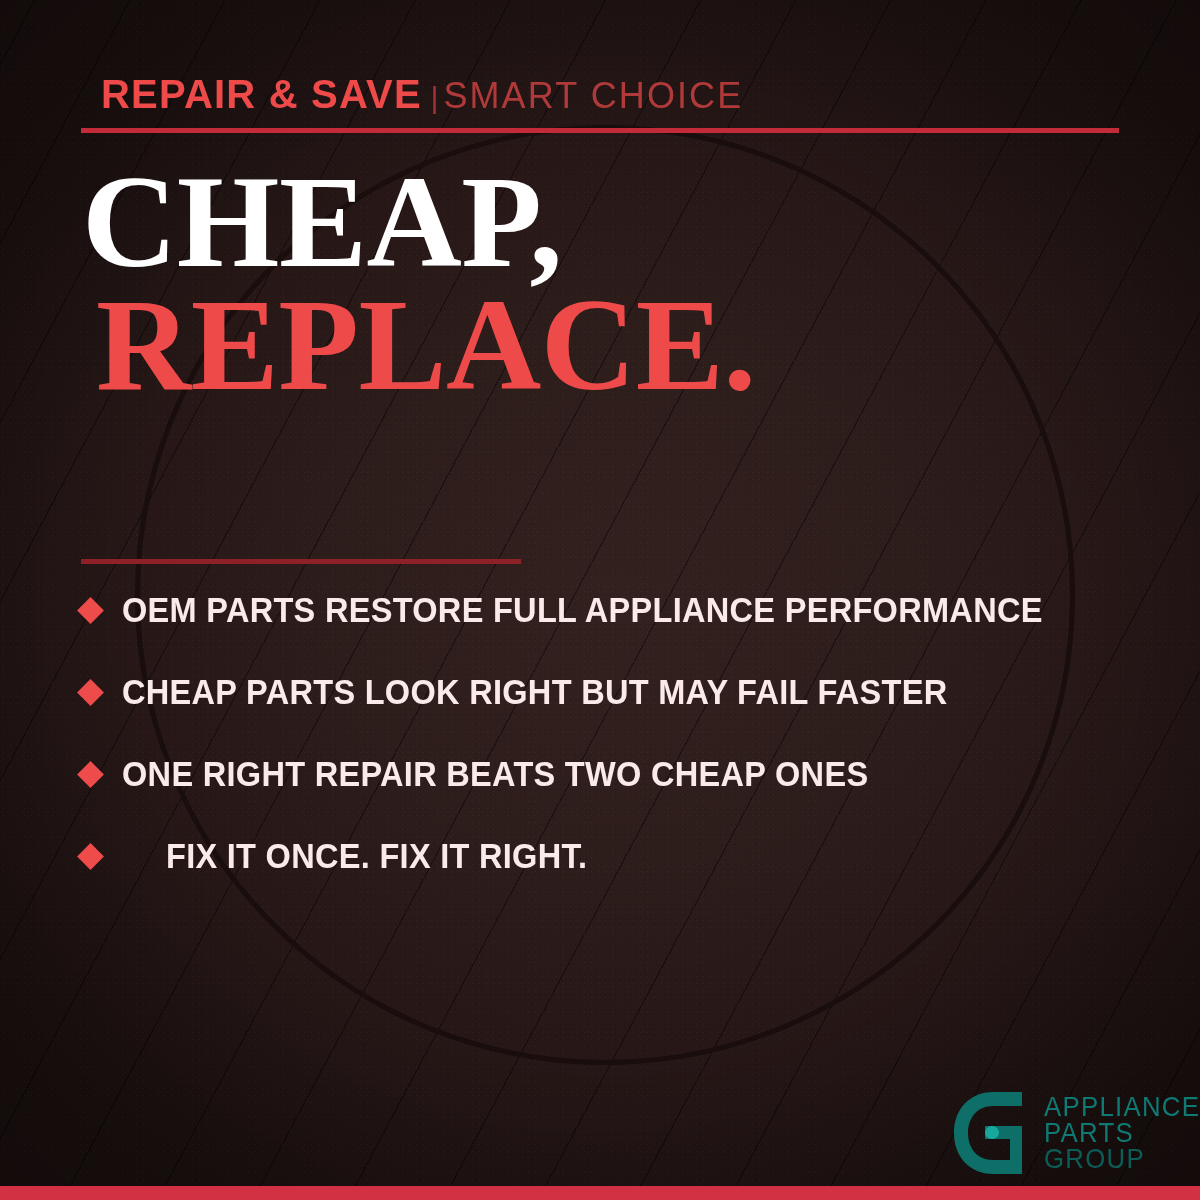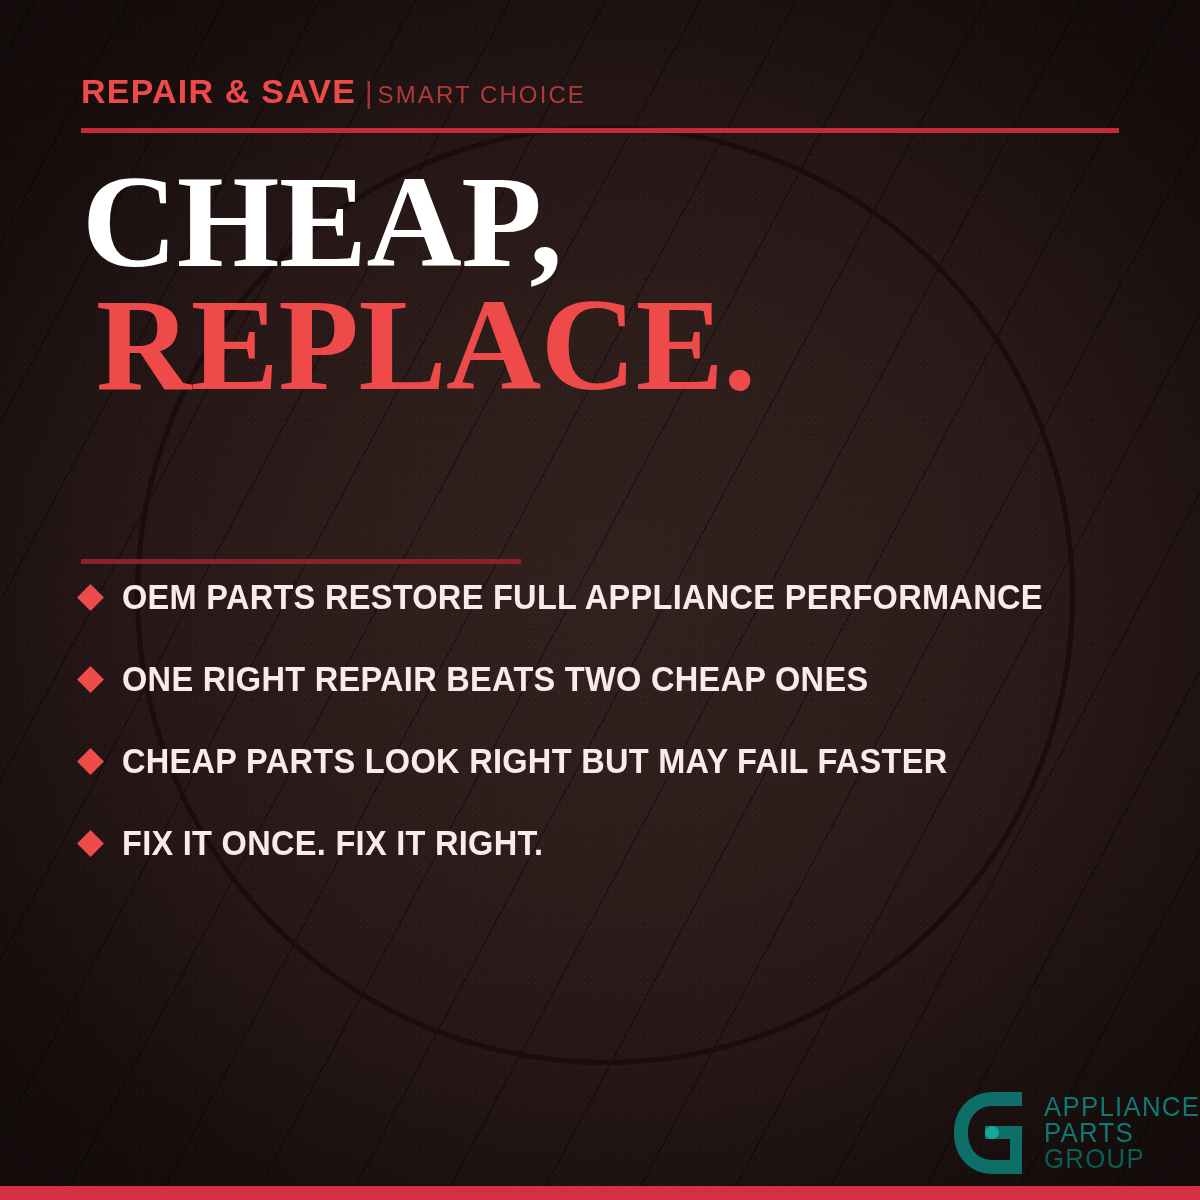--- a/index.html
+++ b/index.html
@@ -71,33 +71,34 @@
   .content { position: absolute; inset: 0; }
 
   .eyebrow {
     position: absolute;
     left: 81px;
     top: 74px;
     white-space: nowrap;
     line-height: 1;
   }
   .eyebrow .strong {
-    font-size: 34px;
+    font-size: 40px;
     font-weight: bold;
     color: #ef4a4a;
     letter-spacing: 1.2px;
+    margin-left: 20px;
   }
   .eyebrow .pipe {
     font-size: 29px;
     font-weight: 400;
     color: #a83636;
     margin: 0 5px 0 9px;
   }
   .eyebrow .soft {
-    font-size: 24px;
+    font-size: 36px;
     font-weight: 400;
     color: #b03a3a;
     letter-spacing: 2.1px;
   }
 
   .rule-top {
     position: absolute;
     left: 81px;
     top: 128px;
     width: 1038px;
@@ -131,30 +132,30 @@
     left: 81px;
     top: 559px;
     width: 440px;
     height: 5px;
     background: #8e2028;
   }
 
   .bullets {
     position: absolute;
     left: 81px;
-    top: 575px;
+    top: 588px;
     width: 1070px;
   }
   .bullet {
     display: flex;
     align-items: center;
     height: 44px;
     margin-bottom: 38px;
   }
-  .bullet:last-child { margin-bottom: 0; }
+  .bullet:last-child { margin-bottom: 0; gap: 44px; }
   .diamond {
     width: 19px;
     height: 19px;
     background: #ee4b4b;
     transform: rotate(45deg);
     flex: 0 0 auto;
     margin-right: 22px;
   }
   .bullet-text {
     font-family: "Liberation Sans", sans-serif;
@@ -232,25 +233,25 @@
 
     <div class="rule-mid"></div>
 
     <div class="bullets">
       <div class="bullet">
         <span class="diamond"></span>
         <span class="bullet-text">OEM PARTS RESTORE FULL APPLIANCE PERFORMANCE</span>
       </div>
       <div class="bullet">
         <span class="diamond"></span>
+        <span class="bullet-text">CHEAP PARTS LOOK RIGHT BUT MAY FAIL FASTER</span>
+      </div>
+      <div class="bullet">
+        <span class="diamond"></span>
         <span class="bullet-text">ONE RIGHT REPAIR BEATS TWO CHEAP ONES</span>
-      </div>
-      <div class="bullet">
-        <span class="diamond"></span>
-        <span class="bullet-text">CHEAP PARTS LOOK RIGHT BUT MAY FAIL FASTER</span>
       </div>
       <div class="bullet">
         <span class="diamond"></span>
         <span class="bullet-text">FIX IT ONCE. FIX IT RIGHT.</span>
       </div>
     </div>
 
     <div class="logo">
       <svg class="logo-mark" viewBox="0 0 78 82">
         <path d="M70 14 C62 4, 48 0, 37 0 C16 0, 0 17, 0 41 C0 65, 16 82, 37 82 C48 82, 62 78, 70 68 L70 82 L58 82 L58 48 L33 48 L33 35 L70 35 Z" fill="none"></path>

